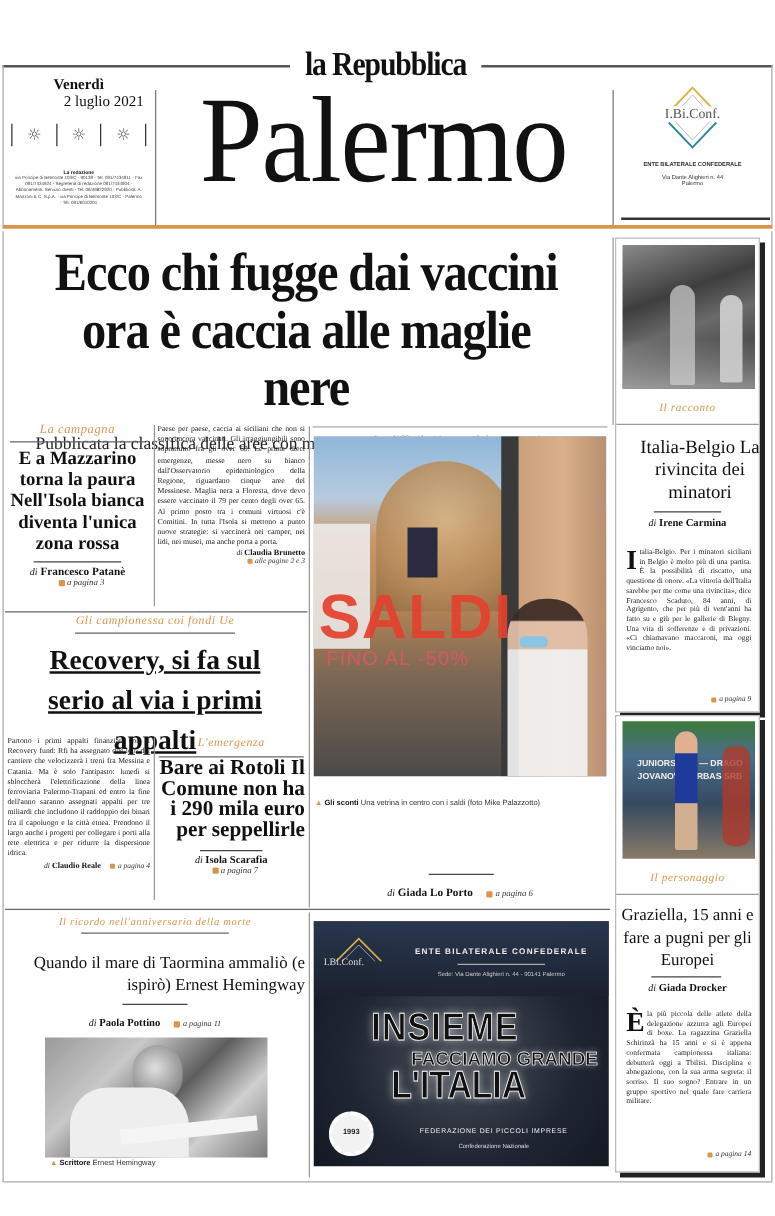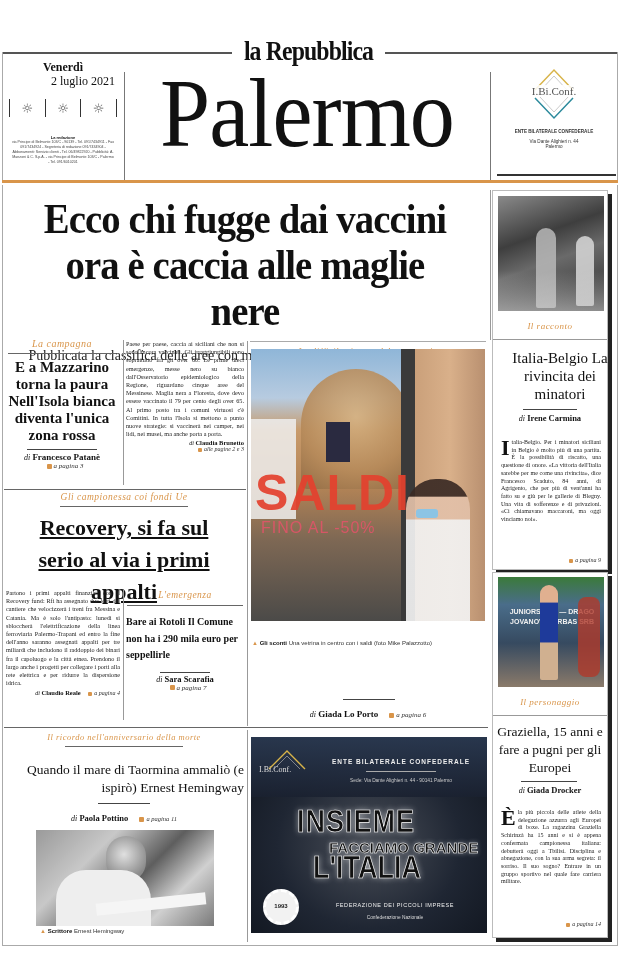--- a/index.html
+++ b/index.html
@@ -146,25 +146,25 @@
     <span class="di" style="font-size:6px;">di</span>
     <span>Claudio Reale</span>
     <span class="pageref" style="font-weight:normal;font-size:6px;"><span class="dot" style="width:4px;height:4px;"></span><span>a pagina 4</span></span>
   </div>
 </div>
 <div class="vr" style="left:123px;top:590px;height:130px;background:#999;"></div>
 
 <div class="abs" style="left:126px;top:590px;width:118px;height:134px;">
   <div class="kicker" style="font-size:9.5px;">L'emergenza</div>
   <div class="short-rule" style="width:116px;margin-top:5px;background:#666;"></div>
-  <div class="lserif" style="text-align:left;font-size:10px;line-height:16.5px;font-weight:bold;margin-top:8px;">Bare ai Rotoli Il Comune non ha i 290 mila euro per seppellirle</div>
+  <div class="lserif" style="text-align:right;font-size:17px;line-height:16.5px;font-weight:bold;">Bare ai Rotoli Il Comune non ha i 290 mila euro per seppellirle</div>
   <div class="short-rule" style="width:50px;margin-top:8px;background:#444;"></div>
   <div class="byline" style="margin-top:1px;font-size:8.5px;">
     <span class="di">di</span>
-    <span>Sara Scarafia</span>
+    <span>Isola Scarafia</span>
   </div>
   <div class="pageref" style="text-align:center;">
     <span class="dot"></span><span>a pagina 7</span>
   </div>
 </div>
 <div class="hr" style="left:4px;top:727px;width:484px;background:#666;"></div>
 
 <div class="abs" style="left:4px;top:730px;width:240px;height:212px;">
   <div class="kicker" style="font-size:8.5px;margin-top:2px;">Il ricordo nell'anniversario della morte</div>
   <div class="short-rule" style="width:118px;margin-top:4px;background:#666;"></div>

